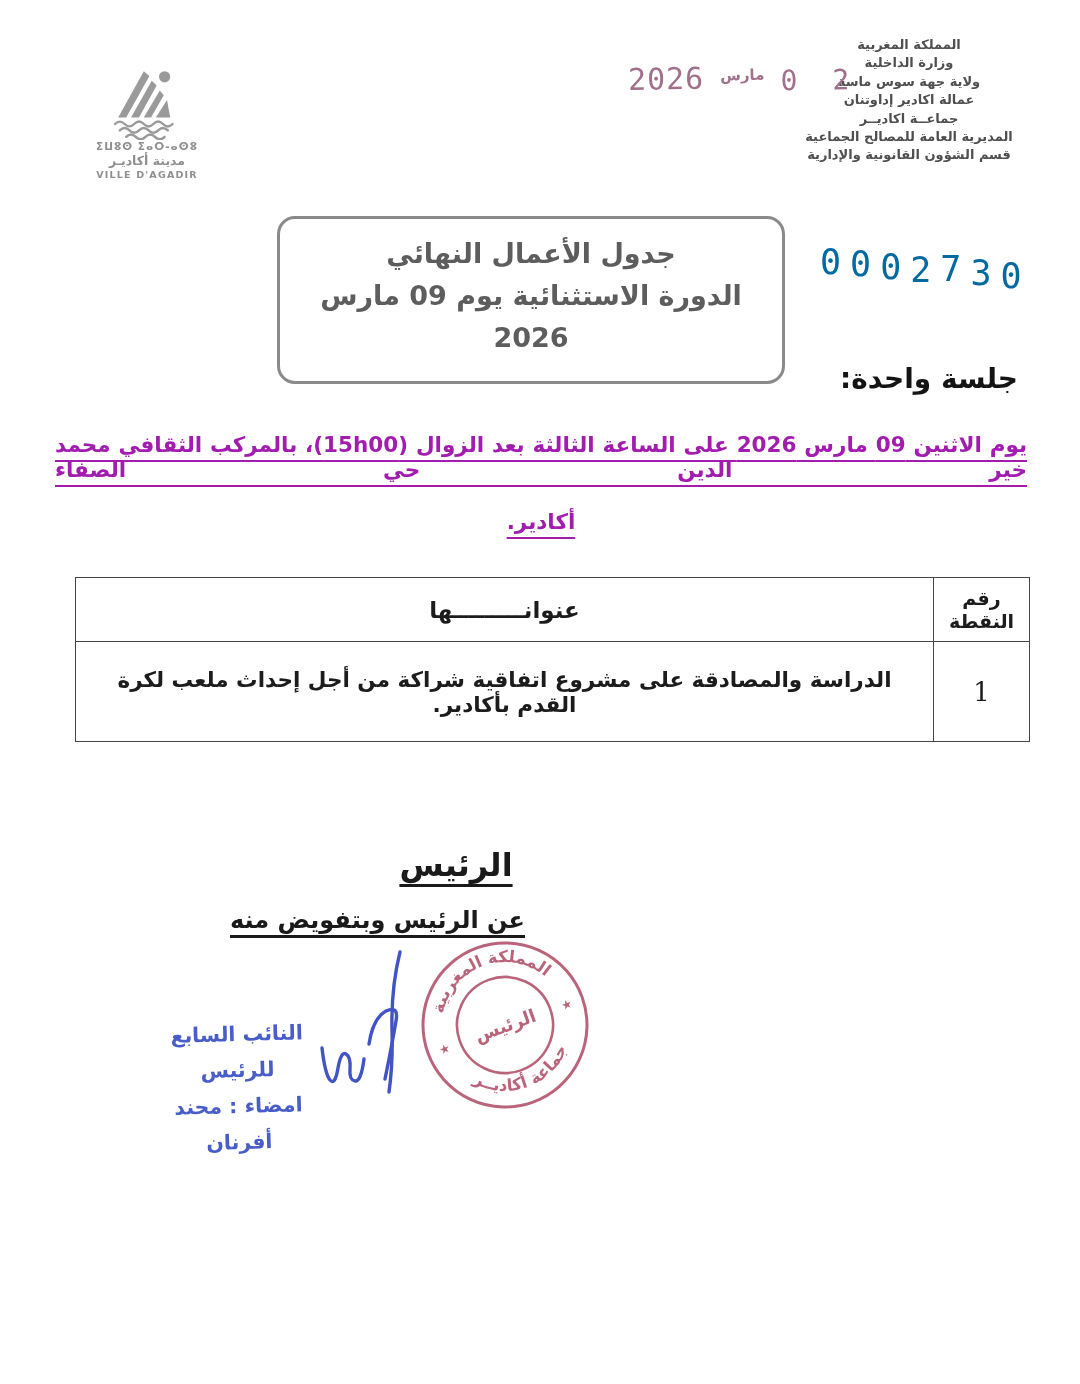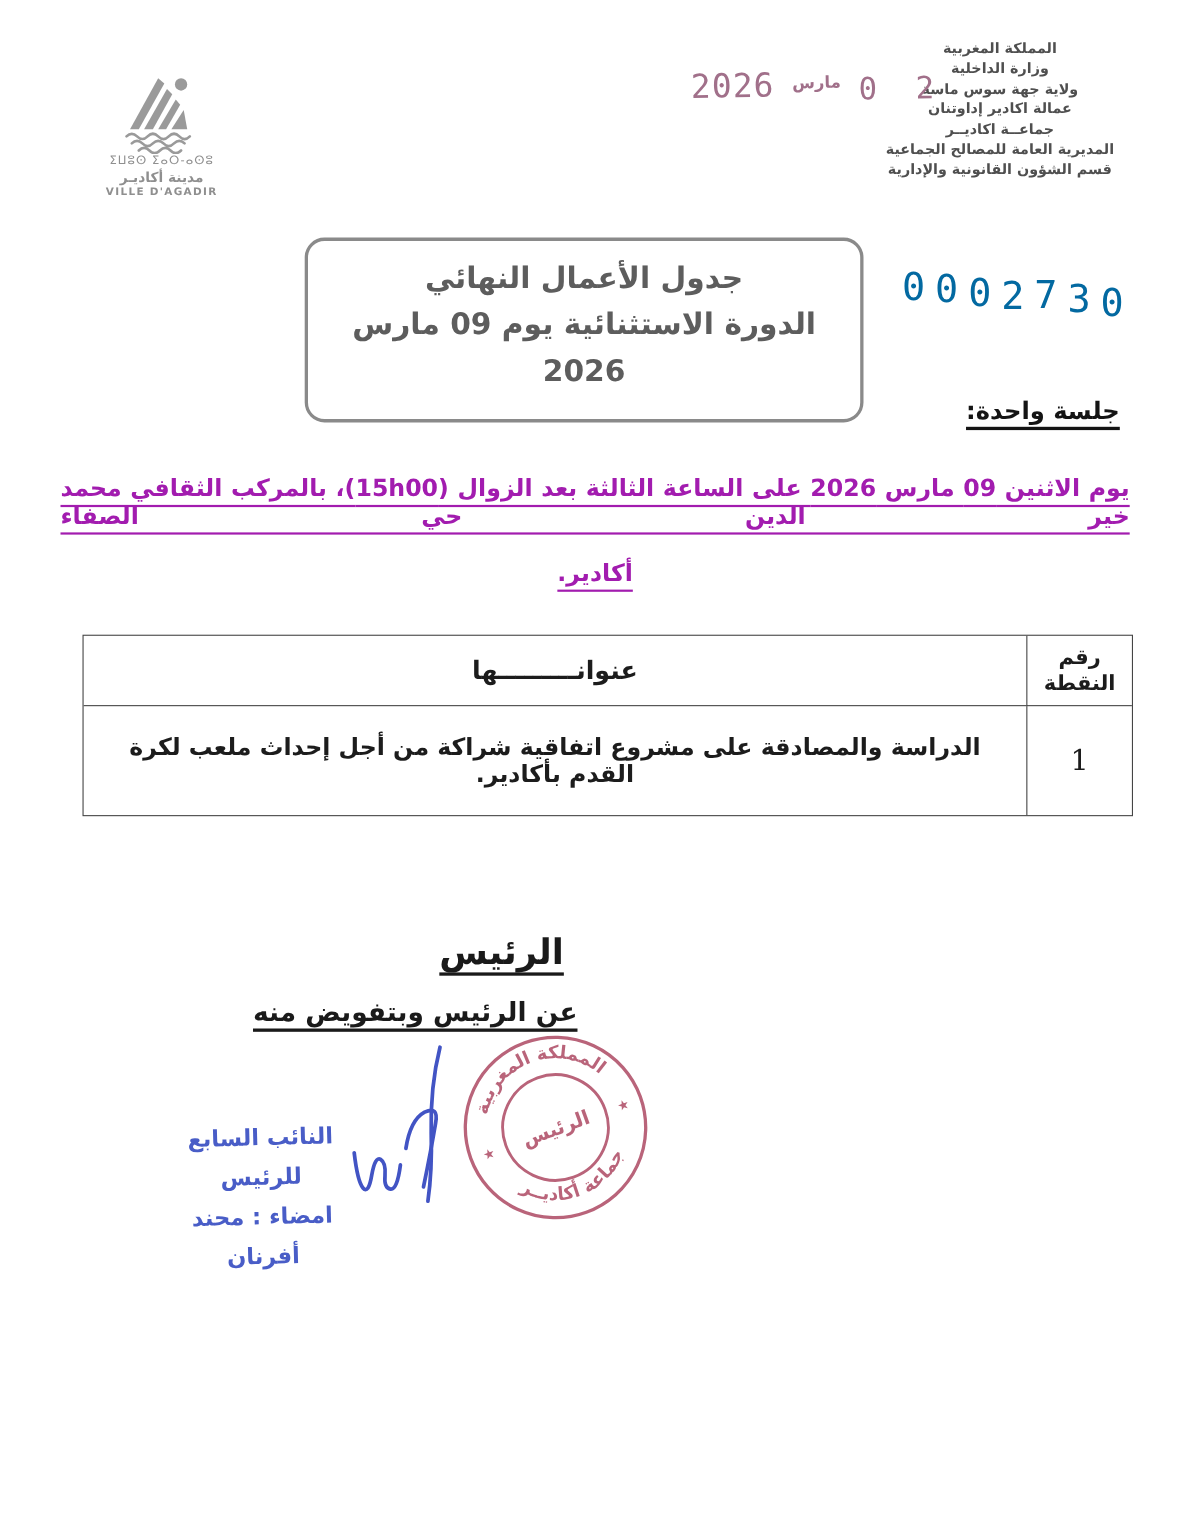--- a/index.html
+++ b/index.html
@@ -12,21 +12,21 @@
   
   .letterhead{
     position:absolute;top:36px;right:56px;width:230px;
     text-align:center;font-size:13px;line-height:18.4px;
     font-weight:600;color:#4f4f4f;direction:rtl;
   }
 
   
   .logo{position:absolute;top:60px;left:92px;width:110px;text-align:center;color:#8f8f8f;}
   .logo svg{display:block;margin:0 auto;}
-  .logo .tifinagh{font-size:10.5px;letter-spacing:1px;line-height:13px;}
+  .logo .tifinagh{font-size:10.5px;letter-spacing:1px;line-height:13px;font-weight:bold;}
   .logo .ar{font-size:12.5px;font-weight:bold;line-height:15px;}
   .logo .fr{font-size:9.5px;font-weight:bold;letter-spacing:1.2px;line-height:13px;}
 
   
   .date-stamp{
     position:absolute;top:60px;left:628px;display:flex;align-items:flex-start;gap:16px;
     color:#a1708a;transform:rotate(-1deg);
   }
   .date-stamp .year{font-family:"DejaVu Sans Mono",monospace;font-size:30px;letter-spacing:1px;}
   .date-stamp .month{font-size:15px;font-weight:bold;margin-top:6px;}
@@ -43,22 +43,22 @@
   
   .number-stamp{
     position:absolute;top:242px;left:820px;color:#0369a1;
     font-family:"DejaVu Sans Mono",monospace;font-size:35px;white-space:nowrap;
   }
   .number-stamp span{display:inline-block;margin-right:9px;}
 
   
   .session-heading{
     position:absolute;top:362px;right:62px;direction:rtl;
-    font-size:22px;font-weight:bold;color:#141414;
-    text-decoration:underline;text-decoration-thickness:2.5px;text-underline-offset:7px;
+    font-size:28px;font-weight:bold;color:#141414;
+    text-decoration-thickness:2.5px;text-underline-offset:7px;
   }
 
   
   .session-paragraph{position:absolute;top:432px;left:55px;width:972px;direction:rtl;
     font-weight:bold;color:#a21caf;font-size:21.5px;}
   .session-paragraph .l1{
     text-align:justify;text-align-last:justify;
     text-decoration:underline;text-decoration-thickness:2px;text-underline-offset:8px;
   }
   .session-paragraph .l2{

